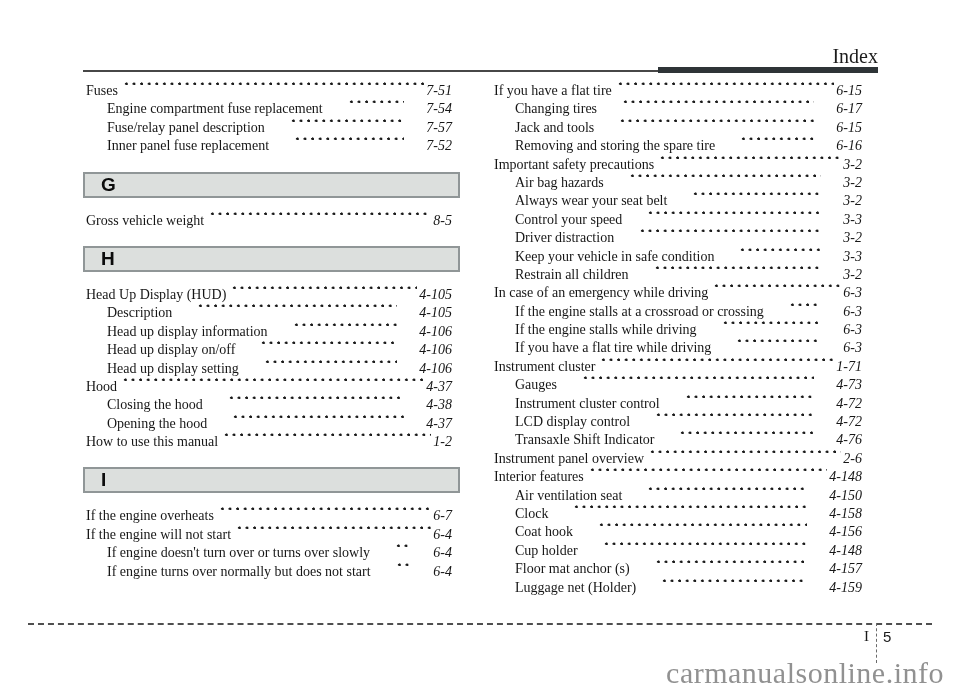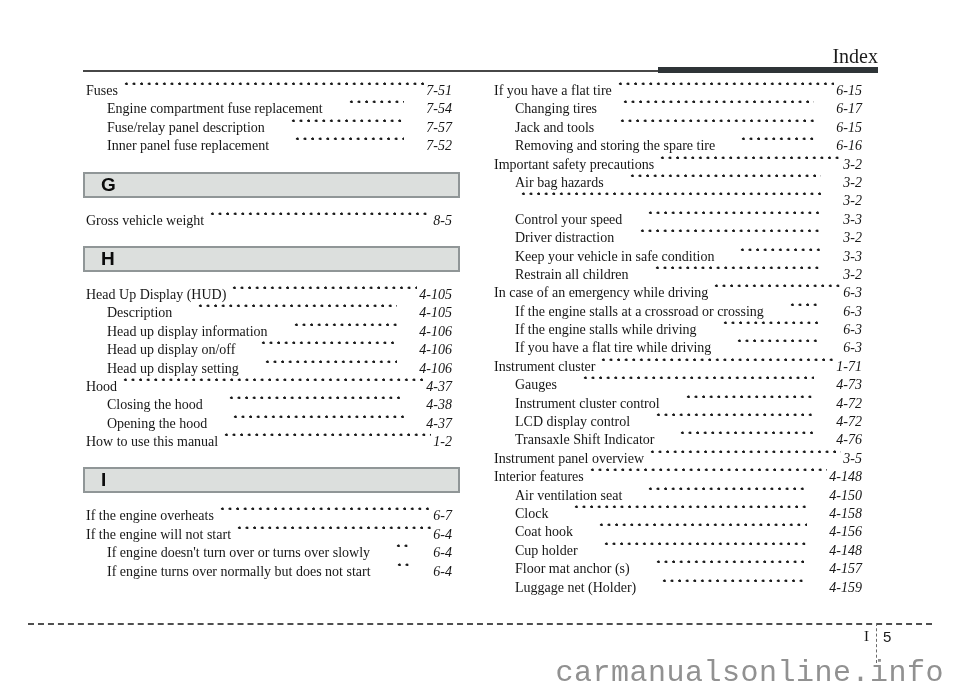--- a/index.html
+++ b/index.html
@@ -69,21 +69,21 @@
   .footer-letter{
     position:absolute; left:864px; top:628px;
     font:15px "Liberation Serif", serif; color:#1a1a1a;
   }
   .footer-num{
     position:absolute; left:883px; top:628px;
     font:15px "Liberation Sans", sans-serif; color:#1a1a1a;
   }
   .watermark{
     position:absolute; right:16px; top:656px;
-    font-family:Liberation Mono, monospace; font-size:30px;
+    font-family:Liberation Serif, serif; font-size:30px;
     color:var(--watermark); letter-spacing:0.5px;text-align:center;
   }
 </style>
 </head>
 <body>
 
 <div class="page">
 
   <div class="index-title">Index</div>
   <div class="rule-thin"></div>
@@ -209,20 +209,21 @@
         <span class="t">Important safety precautions</span>
         <span class="d"></span>
         <span class="p">3-2</span>
       </div>
       <div class="row sub">
         <span class="t">Air bag hazards</span>
         <span class="d"></span>
         <span class="p">3-2</span>
       </div>
       <div class="row sub">
+        <span class="t">Always wear your seat belt</span>
         <span class="d"></span>
         <span class="p">3-2</span>
       </div>
       <div class="row sub">
         <span class="t">Control your speed</span>
         <span class="d"></span>
         <span class="p">3-3</span>
       </div>
       <div class="row sub">
         <span class="t">Driver distraction</span>
@@ -280,21 +281,21 @@
         <span class="p">4-72</span>
       </div>
       <div class="row sub">
         <span class="t">Transaxle Shift Indicator</span>
         <span class="d"></span>
         <span class="p">4-76</span>
       </div>
       <div class="row">
         <span class="t">Instrument panel overview</span>
         <span class="d"></span>
-        <span class="p">3-5</span>
+        <span class="p">2-6</span>
       </div>
       <div class="row">
         <span class="t">Interior features</span>
         <span class="d"></span>
         <span class="p">4-148</span>
       </div>
       <div class="row sub">
         <span class="t">Air ventilation seat</span>
         <span class="d"></span>
         <span class="p">4-150</span>

